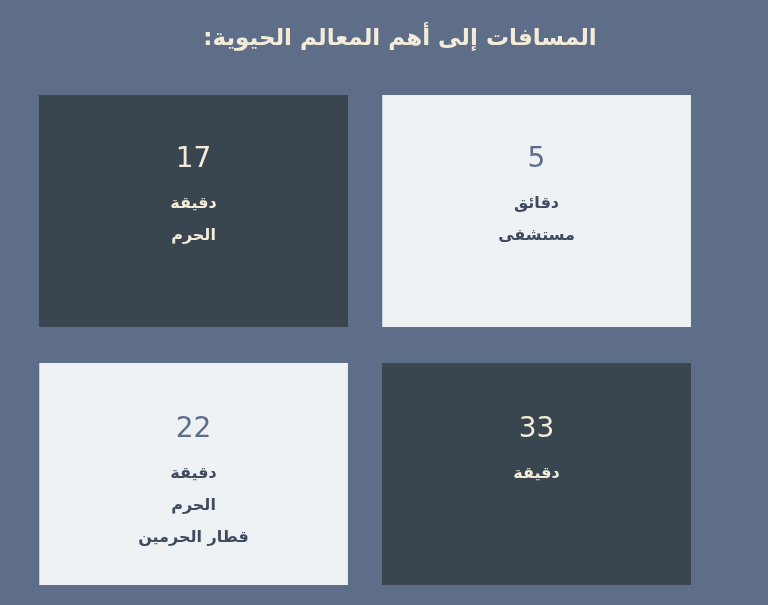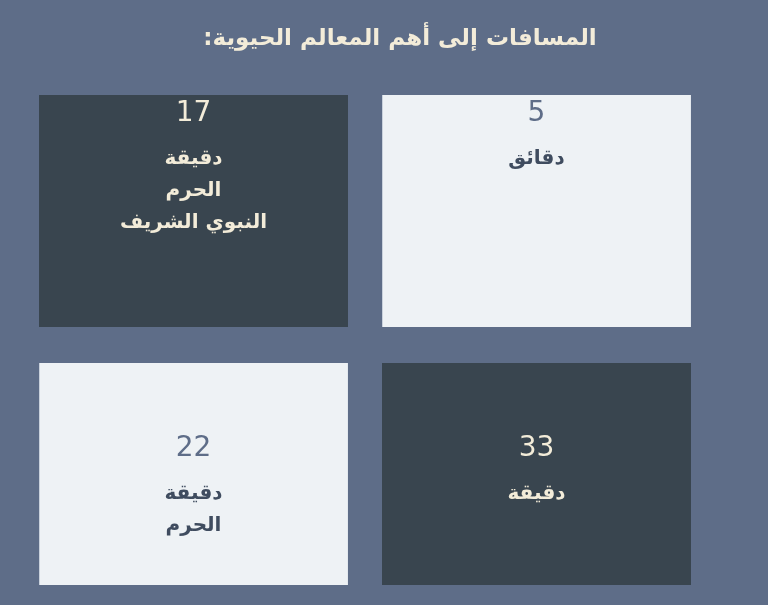--- a/index.html
+++ b/index.html
@@ -45,47 +45,48 @@
     grid-template-rows: 232px 222px;
     column-gap: 34px;
     row-gap: 36px;
   }
   .card {
     box-sizing: border-box;
     display: flex;
     flex-direction: column;
     align-items: center;
     justify-content: flex-start;
+    padding-top: 46px;
     direction: rtl;
     overflow: hidden;
   }
   .card.light {
     background: #eef2f5;
     border-left: 1px solid #c9d1dc;
     border-right: 1px solid #e4e9ee;
   }
   .card.dark {
     background: #39454f;
   }
   .card.row2 {
-    padding-top: 67px;
+    padding-top: 48px;
   }
   .card-number {
     font-size: 28px;
     font-weight: 400;
     line-height: 34px;
     margin-bottom: 12px;
     direction: ltr;
     unicode-bidi: isolate;
   }
   .card.light .card-number { color: #5e6d88; }
   .card.dark  .card-number { color: #f3ecd9; }
 
   .card-unit, .card-line1, .card-line2 {
-    font-size: 20px;
+    font-size: 16px;
     font-weight: bold;
     line-height: 32px;
     text-align: center;
     direction: rtl;
     unicode-bidi: isolate;
     white-space: nowrap;
   }
   .card.light .card-unit,
   .card.light .card-line1,
   .card.light .card-line2 { color: #3f4c5f; }
@@ -98,34 +99,35 @@
 
 <div id="page">
 
   <div class="page-title">المسافات إلى أهم المعالم الحيوية:</div>
 
   <div class="cards-grid">
 
     <div class="card light">
       <div class="card-number">5</div>
       <div class="card-unit">دقائق</div>
+      <div class="card-line1">مستشفى</div>
     </div>
 
     <div class="card dark">
       <div class="card-number">17</div>
       <div class="card-unit">دقيقة</div>
       <div class="card-line1">الحرم</div>
-      <div class="card-line2">النبوي الشريف</div>
     </div>
 
     <div class="card dark row2">
       <div class="card-number">33</div>
       <div class="card-unit">دقيقة</div>
     </div>
 
     <div class="card light row2">
       <div class="card-number">22</div>
       <div class="card-unit">دقيقة</div>
       <div class="card-line1">الحرم</div>
+      <div class="card-line2">قطار الحرمين</div>
     </div>
 
   </div>
 </div>
 
 </body></html>

